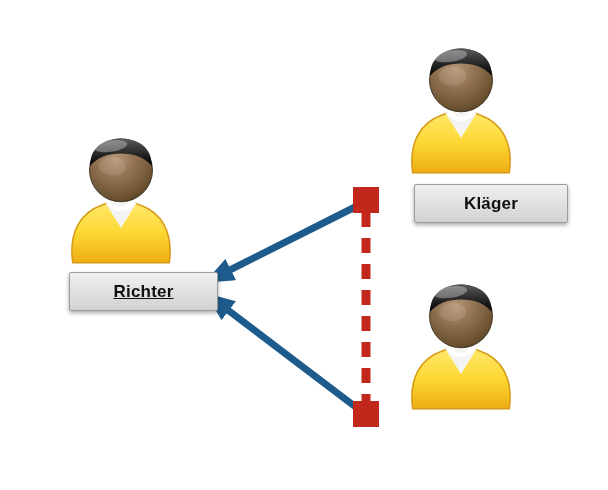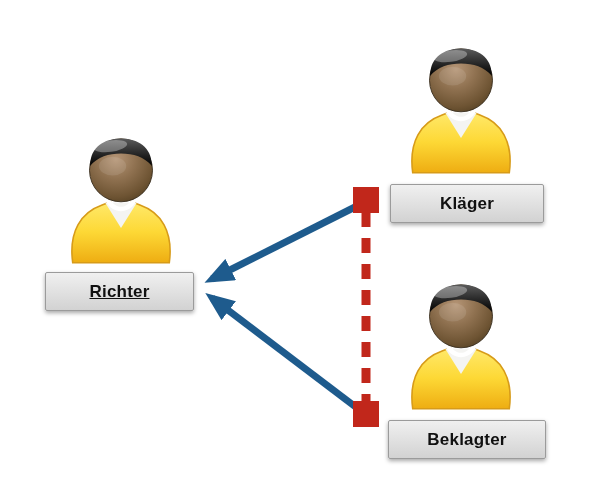--- a/index.html
+++ b/index.html
@@ -30,20 +30,21 @@
     align-items: center;
     justify-content: center;
     background: linear-gradient(#f0f0f0, #d2d2d2);
     border: 1px solid #9b9b9b;
     border-radius: 2px;
     box-shadow: 0 2px 4px rgba(0,0,0,0.35);
     font-weight: bold;
     font-size: 17px;
     color: #101010;
     letter-spacing: 0.2px;
+    margin-left: 24px;
   }
   #label-richter   { left: 45px;  top: 272px; width: 147px; height: 37px; text-decoration: underline; }
   #label-klaeger   { left: 390px; top: 184px; width: 152px; height: 37px; }
   #label-beklagter { left: 388px; top: 420px; width: 156px; height: 37px; }
 
   #person-richter   { left: 58px;  top: 126px; width: 126px; height: 139px; }
   #person-klaeger   { left: 398px; top: 36px;  width: 126px; height: 139px; }
   #person-beklagter { left: 398px; top: 272px; width: 126px; height: 139px; }
 </style>
 </head>
@@ -108,15 +109,14 @@
 
     <rect x="353" y="187" width="26" height="26" fill="#c1271b"></rect>
 
     <rect x="353" y="401" width="26" height="26" fill="#c1271b"></rect>
   </svg>
 
   <div class="node-label" id="label-richter">Richter</div>
 
   <div class="node-label" id="label-klaeger">Kläger</div>
 
-  <div class="node-label" id="label-beklagter">Beklagter</div>
 
 </div>
 
 </body></html>

